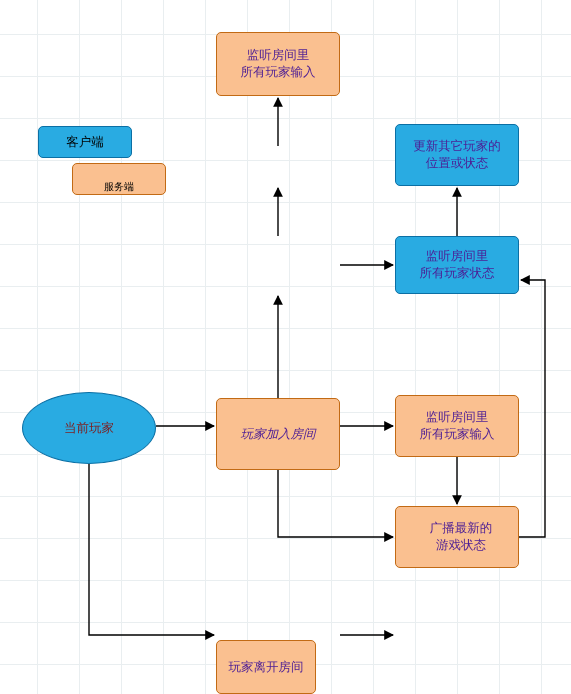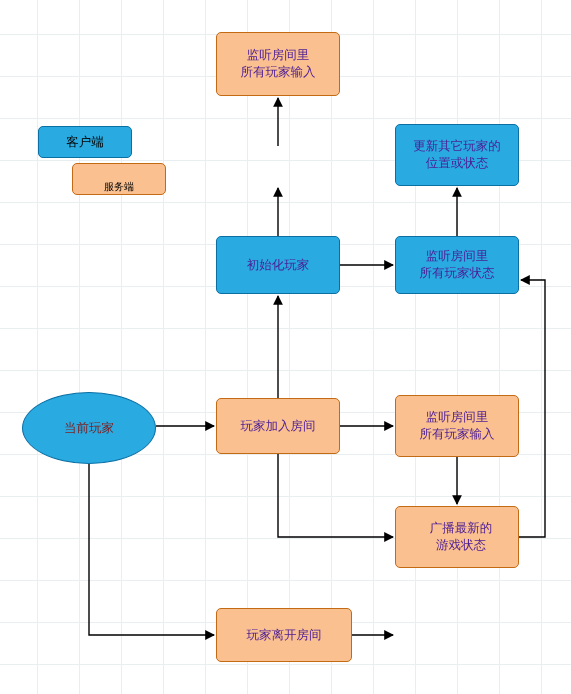--- a/index.html
+++ b/index.html
@@ -131,45 +131,42 @@
     <span>监听房间里
 所有玩家输入</span>
   </div>
 
 
   <div class="node rect client" style="left:395px; top:124px; width:124px; height:62px;">
     <span>更新其它玩家的
 位置或状态</span>
   </div>
 
-  <div class="node rect client" style="left:216px; top:236px; width:124px; height:58px;">
-    <span>初始化玩家</span>
-  </div>
 
   <div class="node rect client" style="left:395px; top:236px; width:124px; height:58px;">
     <span>监听房间里
 所有玩家状态</span>
   </div>
 
   <div class="ellipse" style="left:22px; top:392px; width:134px; height:72px;">
     <span>当前玩家</span>
   </div>
 
-  <div class="node rect server" style="left:216px; top:398px; width:124px; height:56px;">
+  <div class="node rect server" style="left:216px; top:398px; width:124px; height:72px;font-style:italic;">
     <span>玩家加入房间</span>
   </div>
 
   <div class="node rect server" style="left:395px; top:395px; width:124px; height:62px;">
     <span>监听房间里
 所有玩家输入</span>
   </div>
 
   <div class="node rect server" style="left:395px; top:506px; width:124px; height:62px;padding-left:8px;">
     <span>广播最新的
 游戏状态</span>
   </div>
 
-  <div class="node rect server" style="left:216px; top:608px; width:136px; height:54px;">
+  <div class="node rect server" style="left:216px; top:640px; width:100px; height:54px;">
     <span>玩家离开房间</span>
   </div>
 
 
 </div>
 
 </body></html>

